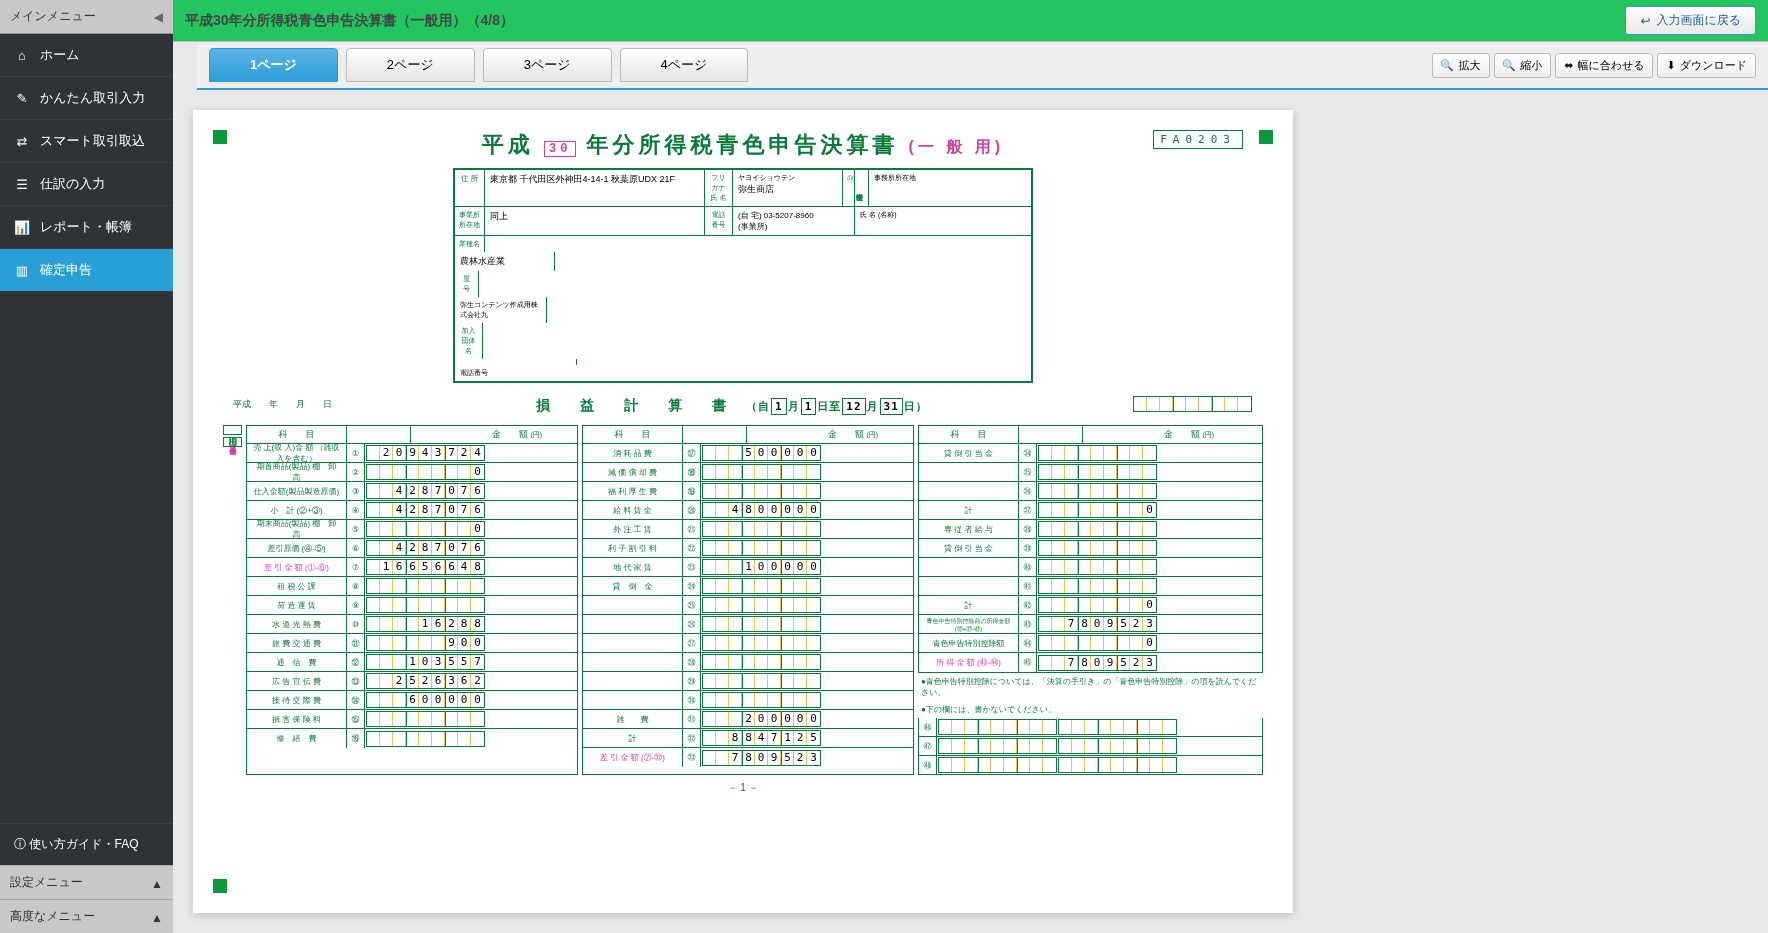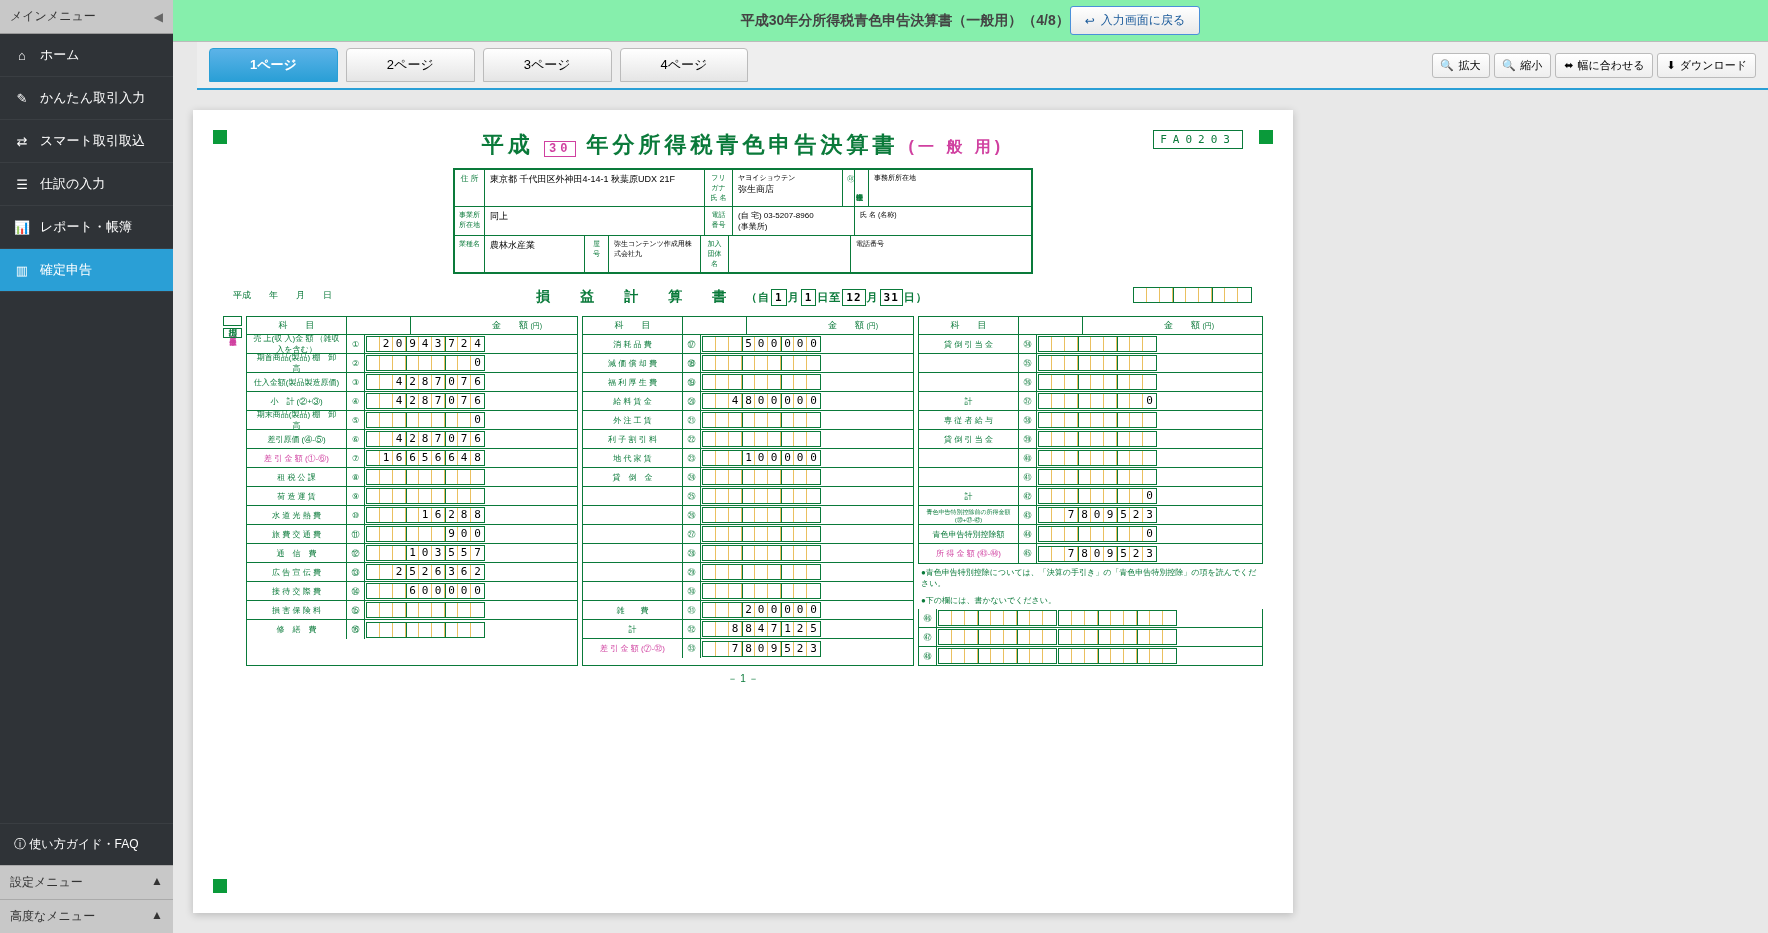--- a/index.html
+++ b/index.html
@@ -5,43 +5,43 @@
 * { margin: 0; padding: 0; box-sizing: border-box; }
 body { font-family: 'Meiryo', 'MS PGothic', sans-serif; font-size: 12px; background: #e8e8e8; overflow: hidden; }
 .app { display: flex; height: 933px; width: 1768px; }
 .sidebar { width: 173px; background: #2f3337; color: #fff; display: flex; flex-direction: column; }
 .sidebar-header { background: #c8c8c8; color: #333; padding: 8px 10px; font-size: 12px; display: flex; justify-content: space-between; align-items: center; border-bottom: 1px solid #999; }
 .sidebar-header .arrow { color: #666; }
 .sidebar-item { padding: 12px 14px; display: flex; align-items: center; gap: 10px; cursor: pointer; border-bottom: 1px solid #3a3e42; font-size: 13px; }
 .sidebar-item.active { background: #2a9fd6; }
 .sidebar-item .icon { width: 16px; height: 16px; display: inline-flex; align-items: center; justify-content: center; }
 .sidebar-footer { margin-top: auto; }
-.sidebar-footer-item { background: #c8c8c8; color: #333; padding: 8px 10px; border-top: 1px solid #aaa; display: flex; justify-content: space-between; align-items: flex-start; cursor: pointer; font-size: 12px; }
+.sidebar-footer-item { background: #c8c8c8; color: #333; padding: 8px 10px; border-top: 1px solid #aaa; display: flex; justify-content: space-between; align-items: flex-end; cursor: pointer; font-size: 12px; }
 .sidebar-footer-item.dark { background: #2f3337; color: #fff; border-top: 1px solid #3a3e42; padding: 12px 14px; }
 .main { flex: 1; display: flex; flex-direction: column; background: #e8e8e8; }
-.topbar { background: #86efac; border-bottom: 1px solid #bbb; padding: 6px 12px; display: flex; justify-content: center; align-items: center; }
+.topbar { background: #22c55e; border-bottom: 1px solid #bbb; padding: 6px 12px; display: flex; justify-content: space-between; align-items: center; }
 .topbar-title { font-size: 14px; font-weight: bold; color: #444; }
 .btn-back { background: linear-gradient(#fff,#e8e8e8); border: 1px solid #4a90d9; border-radius: 3px; padding: 5px 14px; color: #1a5a9a; font-size: 12px; cursor: pointer; display: flex; align-items: center; gap: 6px; }
 .toolbar { background: #eee; padding: 6px 12px; display: flex; justify-content: space-between; align-items: center; border-bottom: 2px solid #2a9fd6; margin-left: 24px; }
 .tabs { display: flex; gap: 8px; }
 .tab { background: linear-gradient(#fff,#e5e5e5); border: 1px solid #bbb; border-radius: 4px 4px 0 0; padding: 7px 40px; cursor: pointer; font-size: 13px; }
 .tab.active { background: linear-gradient(#5cb3e8,#2a9fd6); color: #fff; border-color: #2a9fd6; font-weight: bold; }
 .toolbar-right { display: flex; gap: 4px; }
 .tool-btn { background: linear-gradient(#fff,#eee); border: 1px solid #bbb; border-radius: 3px; padding: 4px 8px; font-size: 11px; cursor: pointer; display: flex; align-items: center; gap: 4px; }
 .doc-area { flex: 1; overflow: auto; padding: 20px; display: flex; justify-content: flex-start; }
 .doc { background: #fff; width: 1100px; min-height: 700px; padding: 20px 30px; box-shadow: 0 2px 8px rgba(0,0,0,0.2); position: relative; font-size: 10px; color: #0a7a3a; }
 .sq-green { width: 14px; height: 14px; background: #0a9a3a; position: absolute; }
 .doc-header { text-align: center; margin-bottom: 8px; }
 .doc-title { font-size: 22px; font-weight: bold; color: #0a7a3a; letter-spacing: 4px; }
 .doc-title .yr-box { border: 1px solid #d040a0; padding: 0 4px; color: #d040a0; font-size: 12px; font-family: Liberation Mono, monospace; }
 .doc-title .pink { color: #d040a0; font-size: 16px; }
 .form-code { position: absolute; right: 50px; top: 20px; border: 1px solid #0a7a3a; padding: 2px 6px; font-family: monospace; letter-spacing: 6px; font-size: 11px; }
 .info-block { border: 2px solid #0a7a3a; margin: 6px auto; width: 580px; font-size: 9px; }
 .info-row { display: flex; border-bottom: 1px solid #0a7a3a; }
-.info-row:last-child { border-bottom: none; }
+.info-row:last-child { border-bottom: none; flex-direction: column; }
 .info-cell-label { border-right: 1px solid #0a7a3a; padding: 3px 4px; background: #fff; writing-mode: horizontal-tb; text-align: center; width: 30px; font-size: 8px; }
 .info-cell-val { border-right: 1px solid #0a7a3a; padding: 3px 5px; color: #000; }
 .info-cell-val:last-child { border-right: none; }
 .pl-title { text-align: center; font-size: 14px; letter-spacing: 8px; margin: 8px 0 4px; font-weight: bold; }
 .date-box { display: inline-block; border: 1px solid #0a7a3a; padding: 1px 3px; color: #000; font-family: monospace; margin: 0 1px; font-size: 11px; }
 .top-dates { display: flex; justify-content: space-between; align-items: center; padding: 0 10px; }
 .filing-date { font-size: 9px; }
 .pl-grid { display: flex; gap: 4px; margin-top: 6px; }
 .vlabel { writing-mode: vertical-rl; text-orientation: upright; border: 1px solid #0a7a3a; padding: 4px 2px; font-size: 9px; display: flex; align-items: center; justify-content: center; }
 .vlabel.pink { color: #d040a0; }

